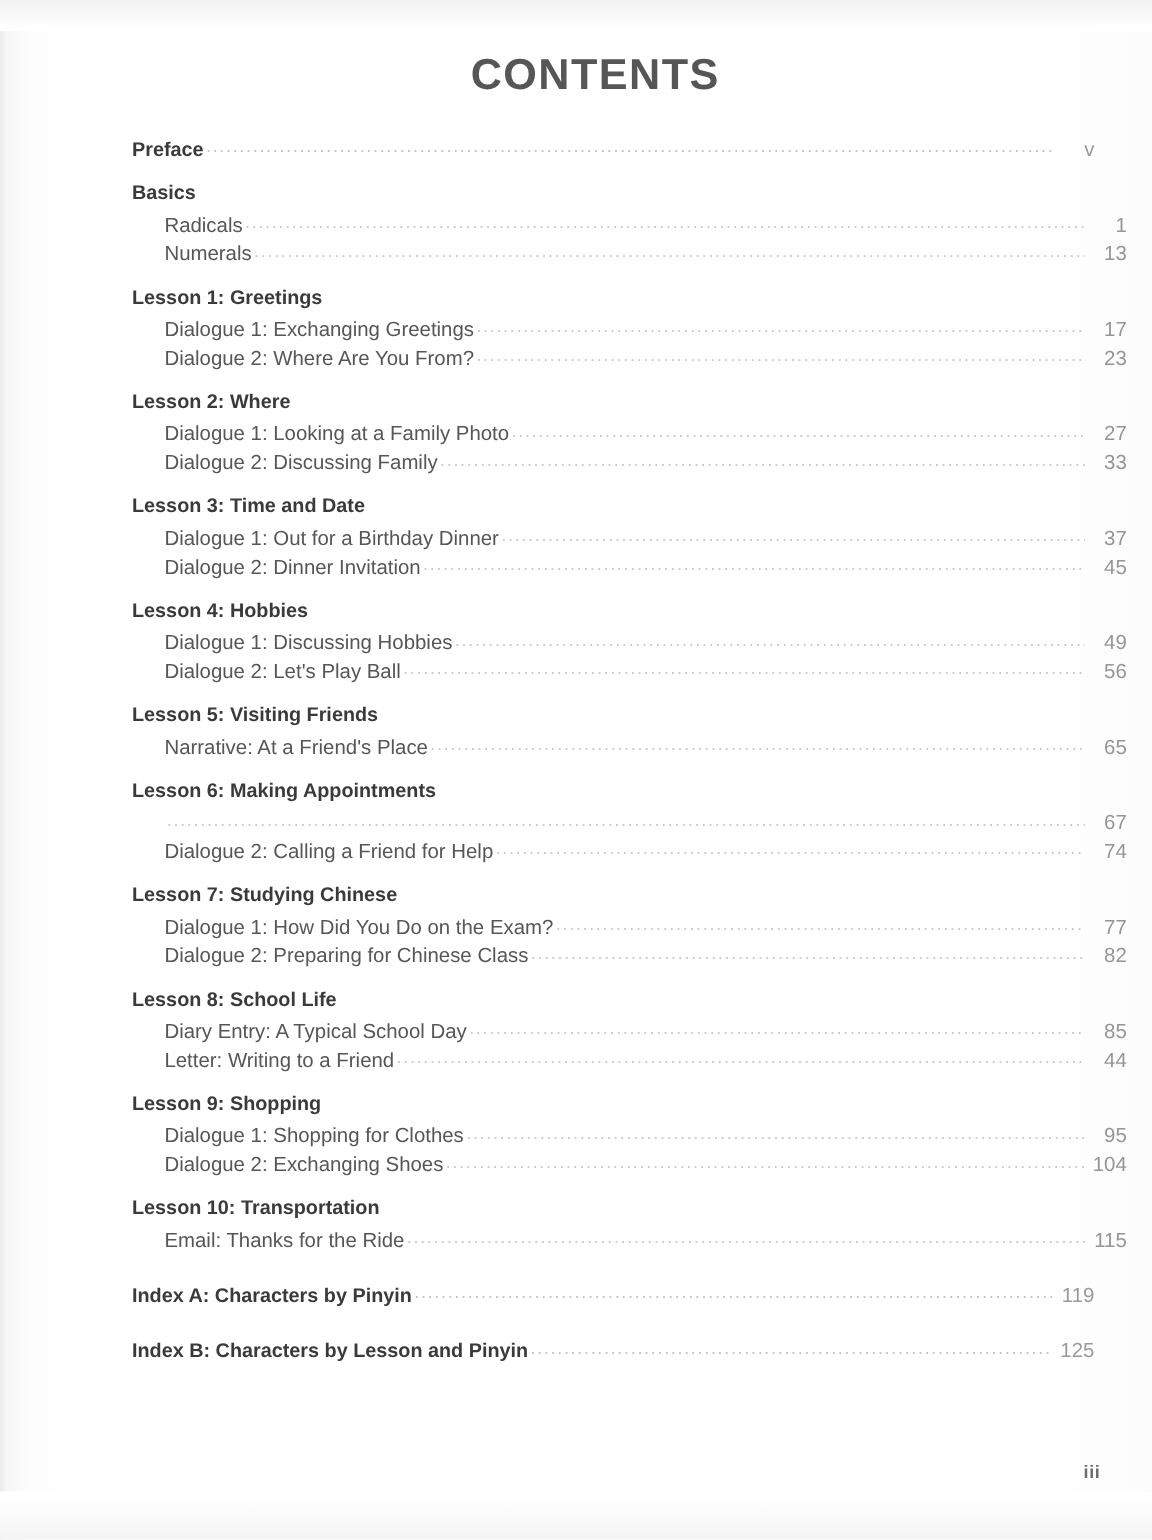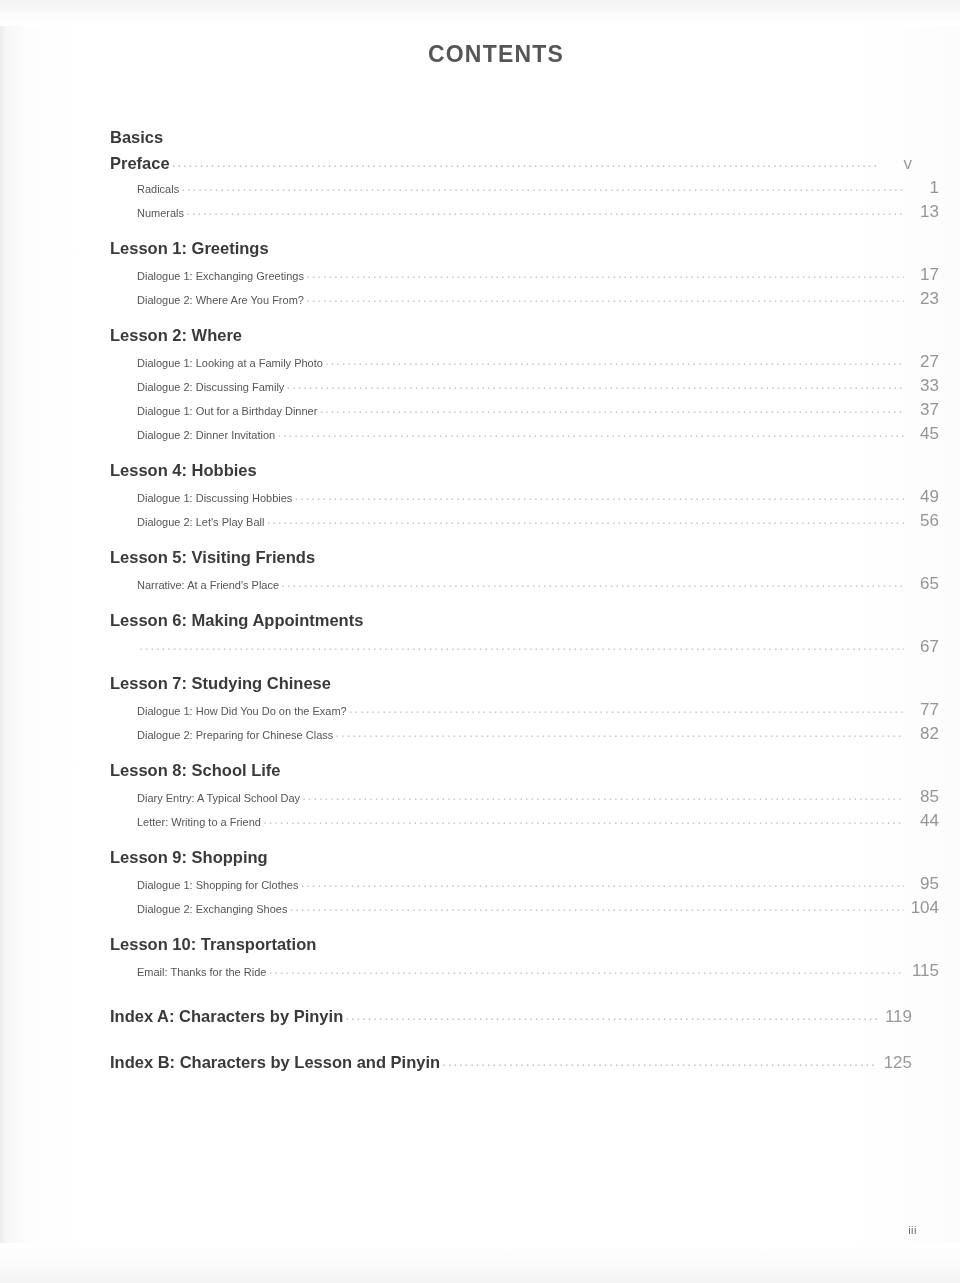--- a/index.html
+++ b/index.html
@@ -40,21 +40,21 @@
     position: absolute;
     inset: 0;
   }
 
   .toc-title {
     position: absolute;
     left: 0;
     right: 0;
     top: 41px;
     text-align: center;
-    font-size: 23px;
+    font-size: 36px;
     font-weight: bold;
     letter-spacing: 1.2px;
     color: #565656;
     padding-left: 32px;
   }
 
   .toc-body {
     position: absolute;
     left: 110px;
     top: 113px;
@@ -87,21 +87,21 @@
   .row.index > .label {
     font-weight: bold;
     color: #3a3a3a;
   }
   .row.sub {
     padding-left: 27px;
   }
   .row.sub > .label {
     font-weight: normal;
     color: #565656;
-    font-size: 11px;
+    font-size: 17px;
   }
 
   .leader {
     flex: 1 1 auto;
     overflow: hidden;
     margin: 0 1px 0 2px;
     position: relative;
     height: 17px;
   }
   .leader::after {
@@ -127,46 +127,46 @@
   }
   .row.section > .pageno,
   .row.index > .pageno {
     color: #9a9a9a;
   }
 
   .folio {
     position: absolute;
     right: 43px;
     bottom: 47px;
-    font-size: 11px;
-    font-weight: normal;
+    font-size: 15px;
+    font-weight: bold;
     color: #6d6d6d;
     letter-spacing: 0.5px;
   }
 </style>
 </head>
 <body>
 
 <div class="paper"></div>
 <div class="paper-top"></div>
 <div class="paper-bottom"></div>
 
 <div class="page">
 
   <div class="toc-title">CONTENTS</div>
 
   <div class="toc-body">
-      <div class="row section nonum">
-        <span class="label">Basics</span>
-      </div>
       <div class="row section first">
         <span class="label">Preface</span>
         <span class="leader"></span>
         <span class="pageno">v</span>
       </div>
+      <div class="row section nonum">
+        <span class="label">Basics</span>
+      </div>
       <div class="row sub">
         <span class="label">Radicals</span>
         <span class="leader"></span>
         <span class="pageno">1</span>
       </div>
       <div class="row sub">
         <span class="label">Numerals</span>
         <span class="leader"></span>
         <span class="pageno">13</span>
       </div>
@@ -189,20 +189,23 @@
       <div class="row sub">
         <span class="label">Dialogue 1: Looking at a Family Photo</span>
         <span class="leader"></span>
         <span class="pageno">27</span>
       </div>
       <div class="row sub">
         <span class="label">Dialogue 2: Discussing Family</span>
         <span class="leader"></span>
         <span class="pageno">33</span>
       </div>
+      <div class="row section nonum">
+        <span class="label">Lesson 3: Time and Date</span>
+      </div>
       <div class="row sub">
         <span class="label">Dialogue 1: Out for a Birthday Dinner</span>
         <span class="leader"></span>
         <span class="pageno">37</span>
       </div>
       <div class="row sub">
         <span class="label">Dialogue 2: Dinner Invitation</span>
         <span class="leader"></span>
         <span class="pageno">45</span>
       </div>
@@ -226,20 +229,25 @@
         <span class="label">Narrative: At a Friend's Place</span>
         <span class="leader"></span>
         <span class="pageno">65</span>
       </div>
       <div class="row section nonum">
         <span class="label">Lesson 6: Making Appointments</span>
       </div>
       <div class="row sub">
         <span class="leader"></span>
         <span class="pageno">67</span>
+      </div>
+      <div class="row sub">
+        <span class="label">Dialogue 2: Calling a Friend for Help</span>
+        <span class="leader"></span>
+        <span class="pageno">74</span>
       </div>
       <div class="row section nonum">
         <span class="label">Lesson 7: Studying Chinese</span>
       </div>
       <div class="row sub">
         <span class="label">Dialogue 1: How Did You Do on the Exam?</span>
         <span class="leader"></span>
         <span class="pageno">77</span>
       </div>
       <div class="row sub">

